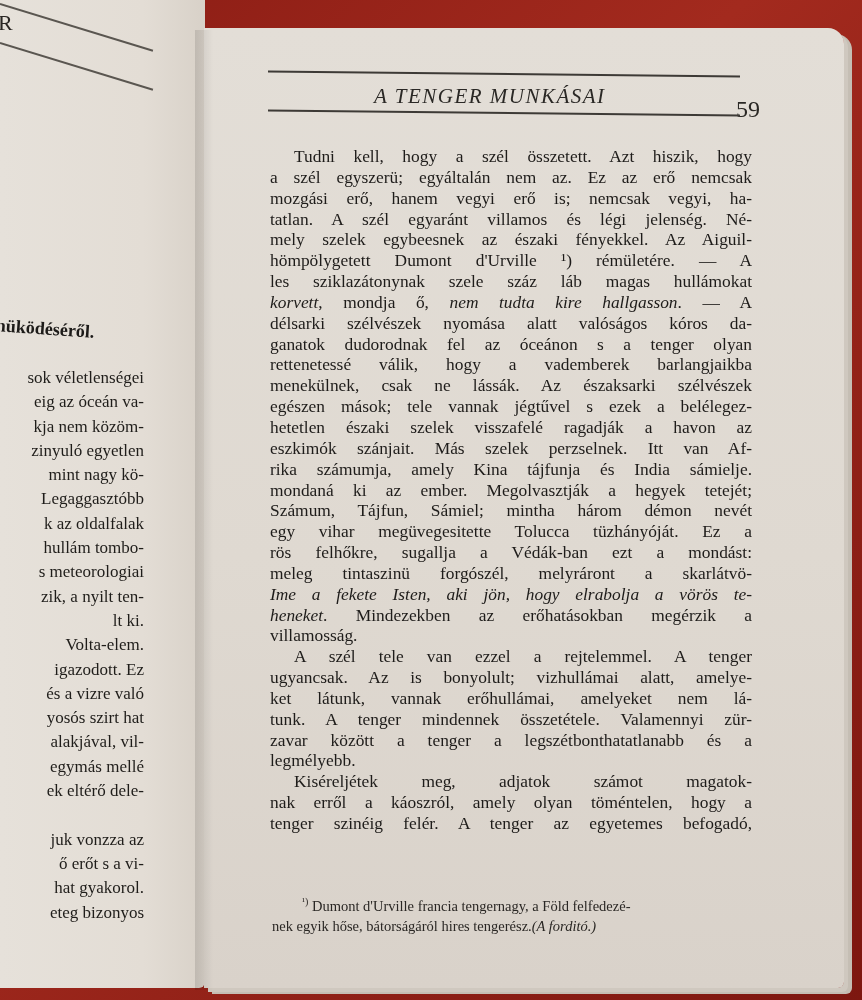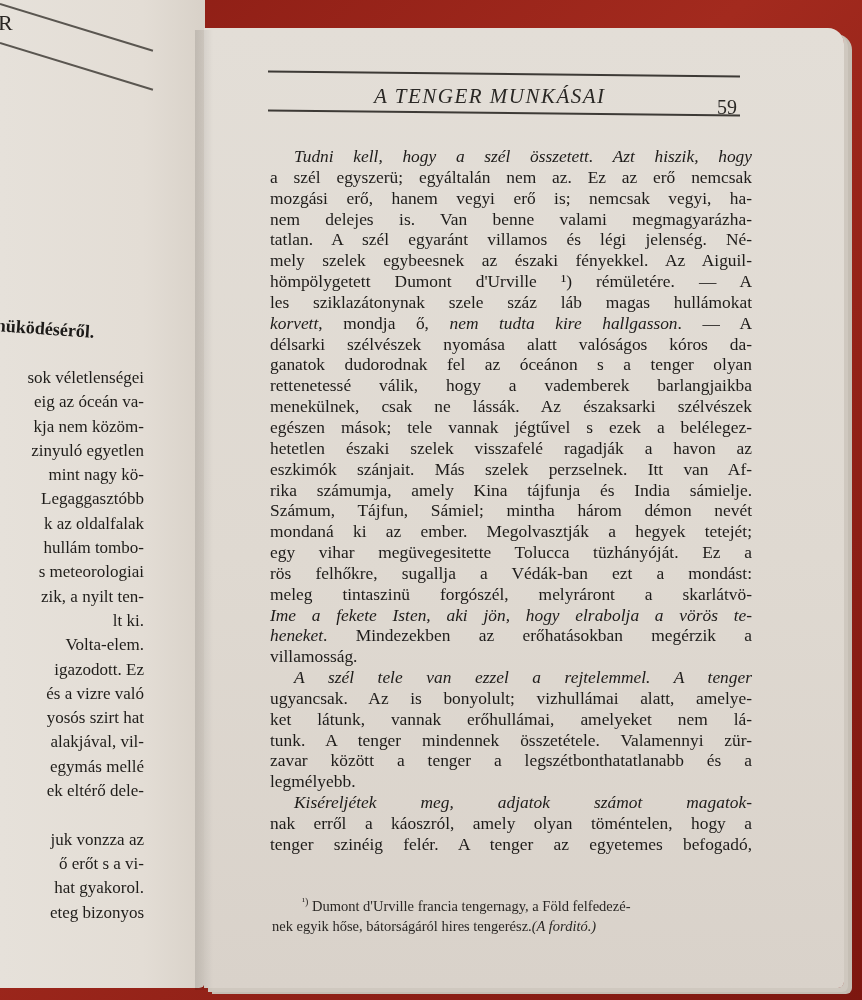--- a/index.html
+++ b/index.html
@@ -48,31 +48,31 @@
     box-shadow: 4px 4px 0 #cfc8bf, 8px 6px 0 #c5beb4;
   }
   .header-rule {
     position:absolute; height:1.6px; background:#3d3a36;
   }
   .running-head {
     position:absolute; left:170px; top:56px; font-style:italic; letter-spacing:1.5px;
     font-family:"Liberation Serif", serif; font-size:21px; color:#2a2825;
   }
   .page-number {
-    position:absolute; left:513px; top:68px; font-family:"Liberation Serif", serif;
-    font-size:20px; color:#2a2825;
+    position:absolute; left:532px; top:68px; font-family:"Liberation Serif", serif;
+    font-size:24px; color:#2a2825;
   }
   .body-text {
     position:absolute; left:66px; top:118px; width:482px;
     font-family:"Liberation Serif", serif; font-size:17.4px; line-height:20.85px;
     color:#1e1c1a; text-align:justify;
   }
   .body-text .line { display:block; text-align:justify; text-align-last:justify; height:20.85px; white-space:nowrap; overflow:visible; }
   .body-text .line.last { text-align-last:left; }
-  .body-text .line.indent { padding-left:24px;font-style:italic; }
+  .body-text .line.indent { padding-left:24px; }
   .footnote {
     position:absolute; left:68px; top:864px; width:492px;
     font-family:"Liberation Serif", serif; font-size:14.5px; line-height:20px; color:#2a2724;
   }
   .footnote .line { display:block; white-space:nowrap; }
   .footnote .line.first { padding-left:30px; }
   .fn-credit { font-style:italic; }
   sup { font-size:10px; }
   i { font-style:italic; }
 </style>
@@ -116,36 +116,35 @@
 <div class="right-page">
   <div class="header-rule" style="left:64px; top:45px; width:472px; transform:rotate(0.6deg);"></div>
   <div class="running-head">A TENGER MUNKÁSAI</div>
   <div class="page-number">59</div>
   <div class="header-rule" style="left:64px; top:84px; width:472px; transform:rotate(0.6deg);"></div>
 
   <div class="body-text" id="body-text">
       <span class="line indent">Tudni kell, hogy a szél összetett. Azt hiszik, hogy</span>
       <span class="line">a szél egyszerü; egyáltalán nem az. Ez az erő nemcsak</span>
       <span class="line">mozgási erő, hanem vegyi erő is; nemcsak vegyi, ha-</span>
-      <span class="line">nem delejes is. Van benne valami megmagyarázha-</span>
       <span class="line">tatlan. A szél egyaránt villamos és légi jelenség. Né-</span>
       <span class="line">mely szelek egybeesnek az északi fényekkel. Az Aiguil-</span>
       <span class="line">hömpölygetett Dumont d'Urville ¹) rémületére. — A</span>
       <span class="line">les sziklazátonynak szele száz láb magas hullámokat</span>
       <span class="line"><i>korvett</i>, mondja ő, <i>nem tudta kire hallgasson</i>. — A</span>
       <span class="line">délsarki szélvészek nyomása alatt valóságos kóros da-</span>
       <span class="line">ganatok dudorodnak fel az óceánon s a tenger olyan</span>
       <span class="line">rettenetessé válik, hogy a vademberek barlangjaikba</span>
       <span class="line">menekülnek, csak ne lássák. Az északsarki szélvészek</span>
       <span class="line">egészen mások; tele vannak jégtűvel s ezek a belélegez-</span>
       <span class="line">hetetlen északi szelek visszafelé ragadják a havon az</span>
       <span class="line">eszkimók szánjait. Más szelek perzselnek. Itt van Af-</span>
       <span class="line">rika számumja, amely Kina tájfunja és India sámielje.</span>
+      <span class="line">mondaná ki az ember. Megolvasztják a hegyek tetejét;</span>
       <span class="line">Számum, Tájfun, Sámiel; mintha három démon nevét</span>
-      <span class="line">mondaná ki az ember. Megolvasztják a hegyek tetejét;</span>
       <span class="line">egy vihar megüvegesitette Tolucca tüzhányóját. Ez a</span>
       <span class="line">rös felhőkre, sugallja a Védák-ban ezt a mondást:</span>
       <span class="line">meleg tintaszinü forgószél, melyráront a skarlátvö-</span>
       <span class="line"><i>Ime a fekete Isten, aki jön, hogy elrabolja a vörös te-</i></span>
       <span class="line"><i>heneket</i>. Mindezekben az erőhatásokban megérzik a</span>
       <span class="line last">villamosság.</span>
       <span class="line indent">A szél tele van ezzel a rejtelemmel. A tenger</span>
       <span class="line">ugyancsak. Az is bonyolult; vizhullámai alatt, amelye-</span>
       <span class="line">ket látunk, vannak erőhullámai, amelyeket nem lá-</span>
       <span class="line">tunk. A tenger mindennek összetétele. Valamennyi zür-</span>

